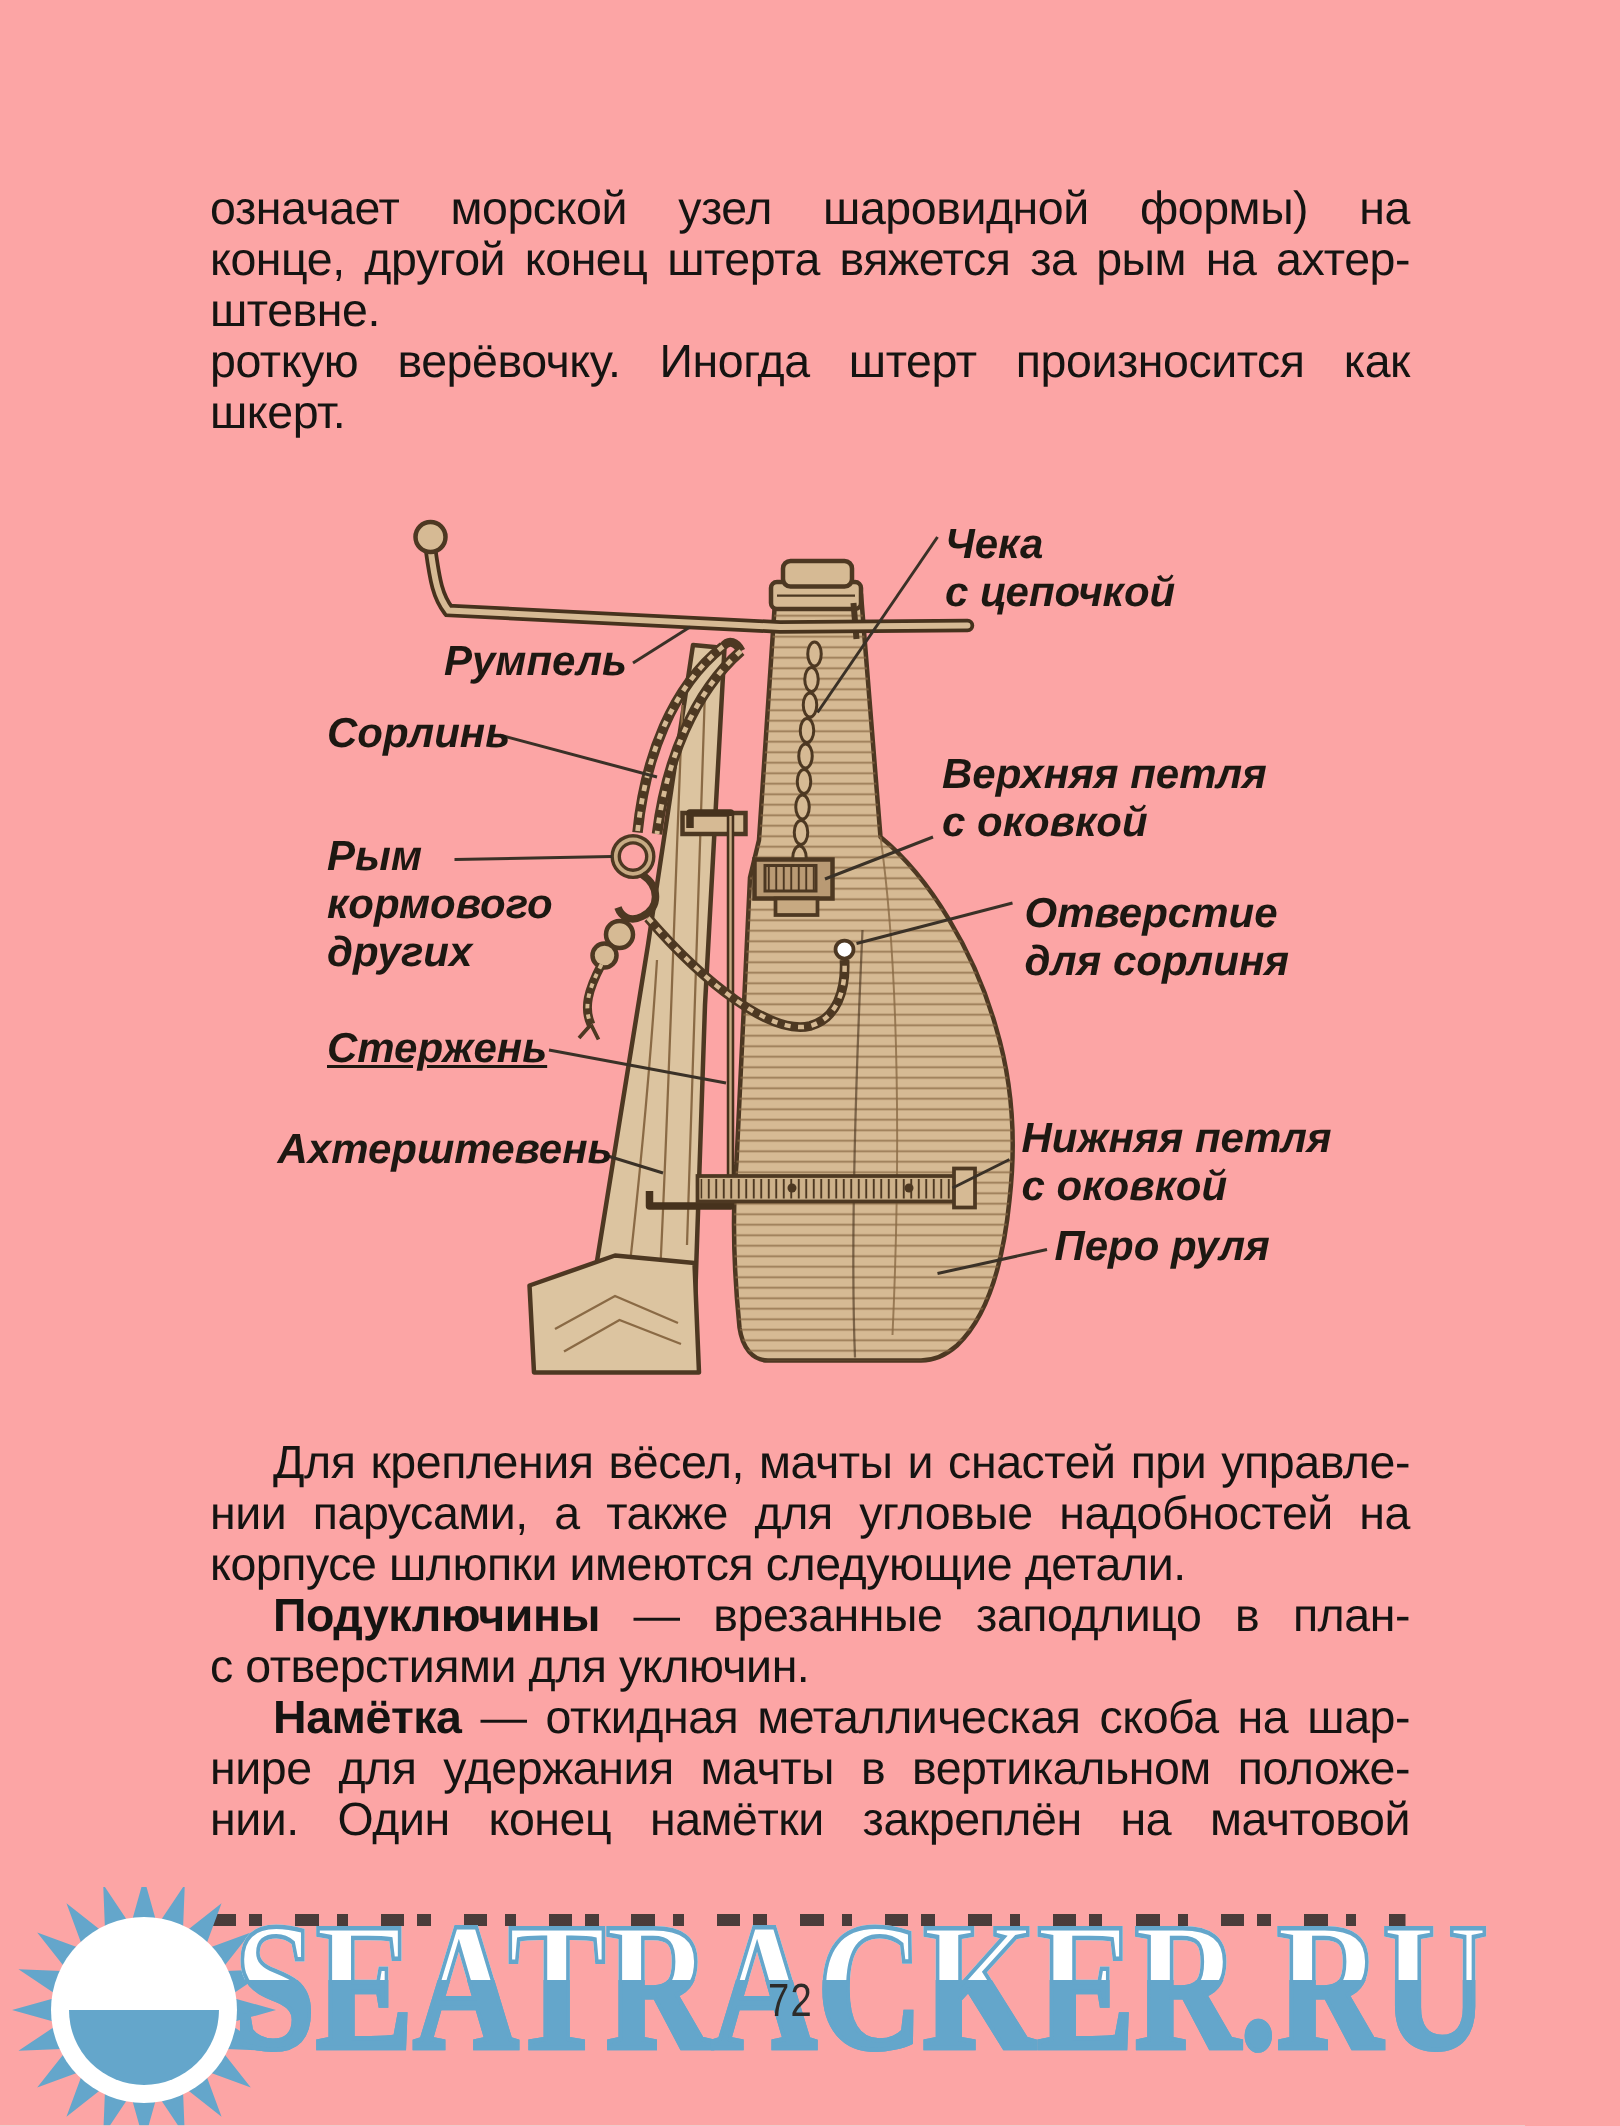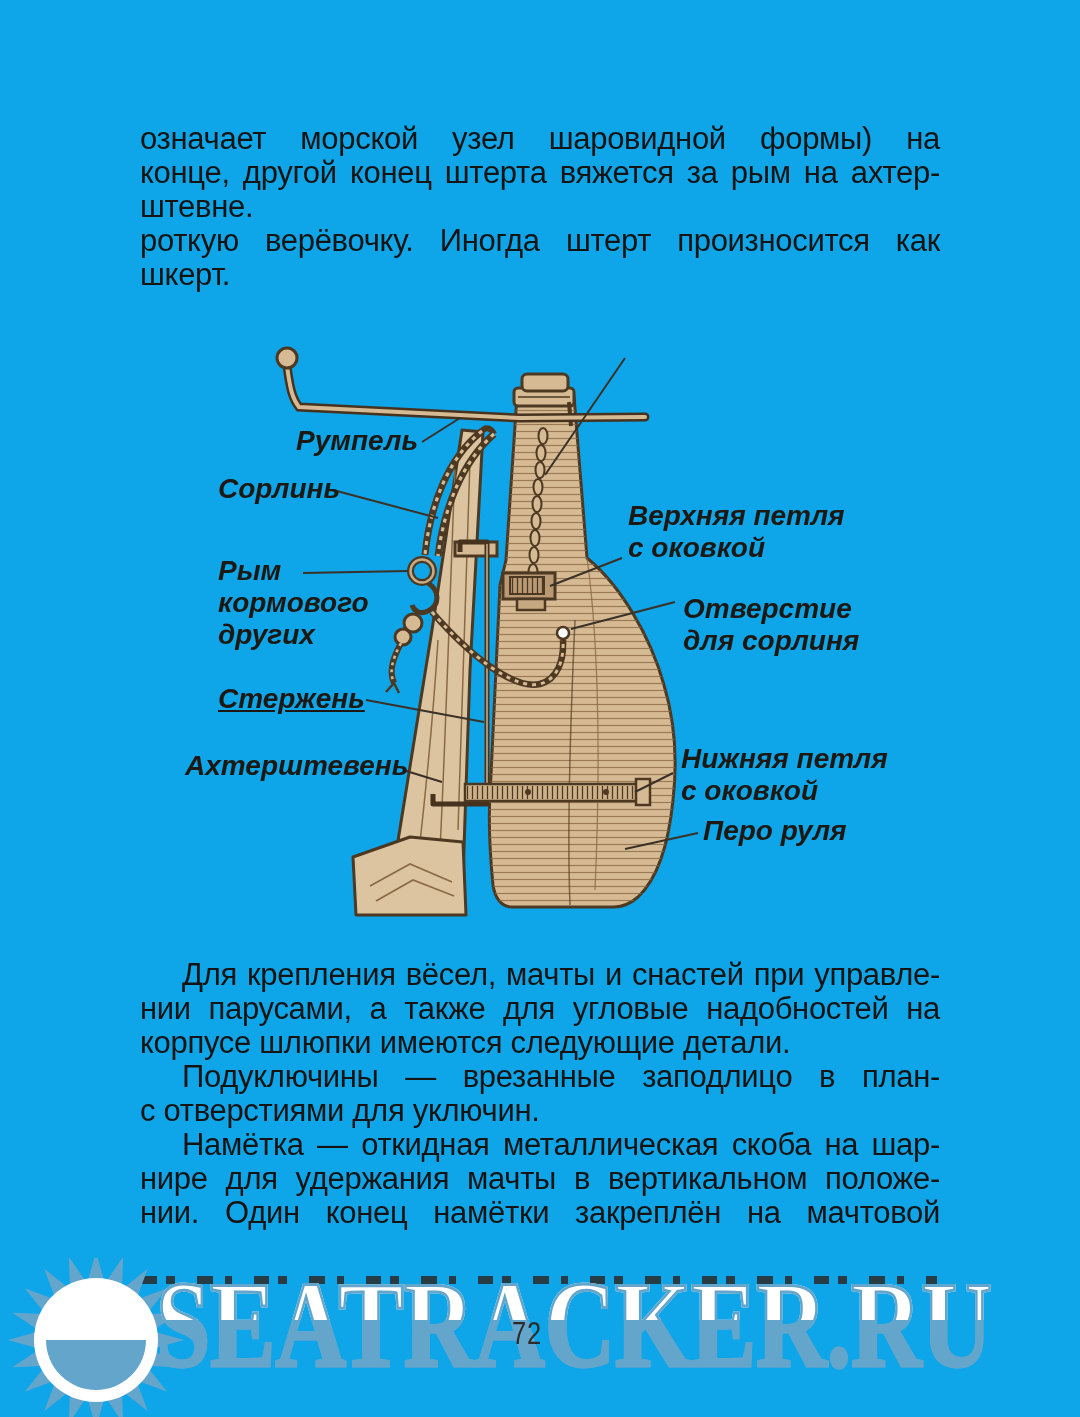--- a/index.html
+++ b/index.html
@@ -1,31 +1,31 @@
 <!DOCTYPE html>
 <html><head>
 <meta charset="utf-8">
 <style>
   * { margin:0; padding:0; box-sizing:border-box; }
   html,body { background:#e8e8e8; }
   .page {
     position:relative; width:1080px; height:1417px; margin:0 auto;
-    background:#0ea5e9; overflow:hidden;
+    background:#fca5a5; overflow:hidden;
     font-family:"Liberation Sans", sans-serif; color:#141414;
   }
   
   .textblock { position:absolute; left:140px; width:800px; }
   .tline {
     font-size:31px; line-height:34px; letter-spacing:-0.3px;
     text-align:justify; text-align-last:justify; white-space:nowrap;
     color:#151412;
   }
   .tline.lastline { text-align-last:left; }
   .tline.indent { padding-left:42px; }
-  .tline b { font-weight:normal; }
+  .tline b { font-weight:bold; }
   
   .cutline {
     position:absolute; left:142px; top:1276px; width:795px; height:8px;
     background:repeating-linear-gradient(90deg,
       #2b2a28 0 15px, transparent 15px 24px,
       #2b2a28 24px 33px, transparent 33px 55px,
       #2b2a28 55px 71px, transparent 71px 83px,
       #2b2a28 83px 90px, transparent 90px 112px);
     opacity:.85;
   }
@@ -192,20 +192,24 @@
         <line x1="452" y1="228" x2="380" y2="256"></line>
         <line x1="505" y1="272" x2="401" y2="299"></line>
         <line x1="196" y1="370" x2="314" y2="392"></line>
         <line x1="233" y1="440" x2="272" y2="452"></line>
         <line x1="503" y1="443" x2="465" y2="462"></line>
         <line x1="528" y1="503" x2="455" y2="519"></line>
       </g>
     </svg>
 
     
+    <div class="dlabel" style="left:460px; top:17px;">
+      <div>Чека</div>
+      <div>с цепочкой</div>
+    </div>
     <div class="dlabel" style="left:126px; top:95px;">
       <div>Румпель</div>
     </div>
     <div class="dlabel" style="left:48px; top:143px;">
       <div>Сорлинь</div>
     </div>
     <div class="dlabel" style="left:48px; top:225px;">
       <div>Рым</div>
       <div>кормового</div>
       <div>других</div>

